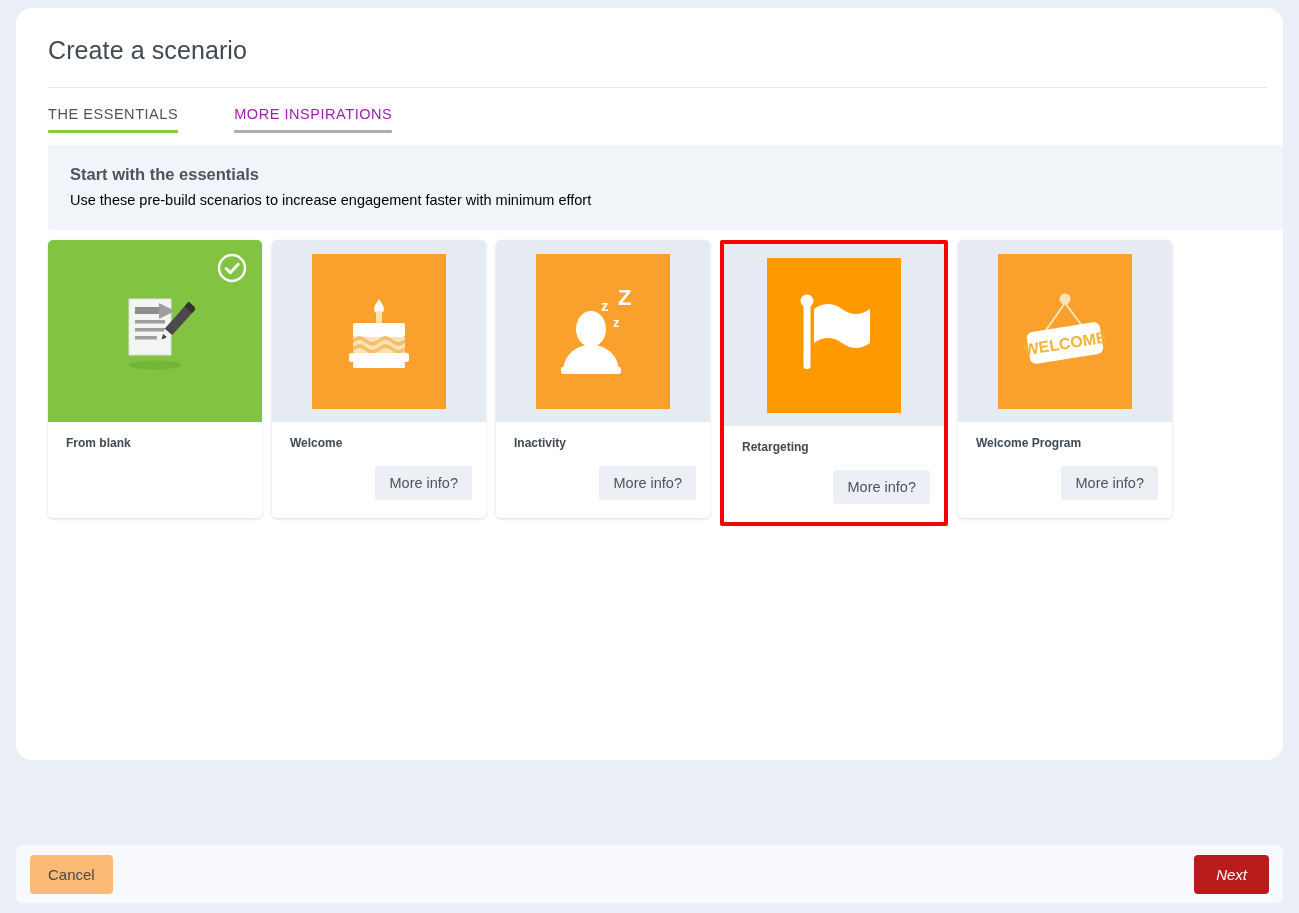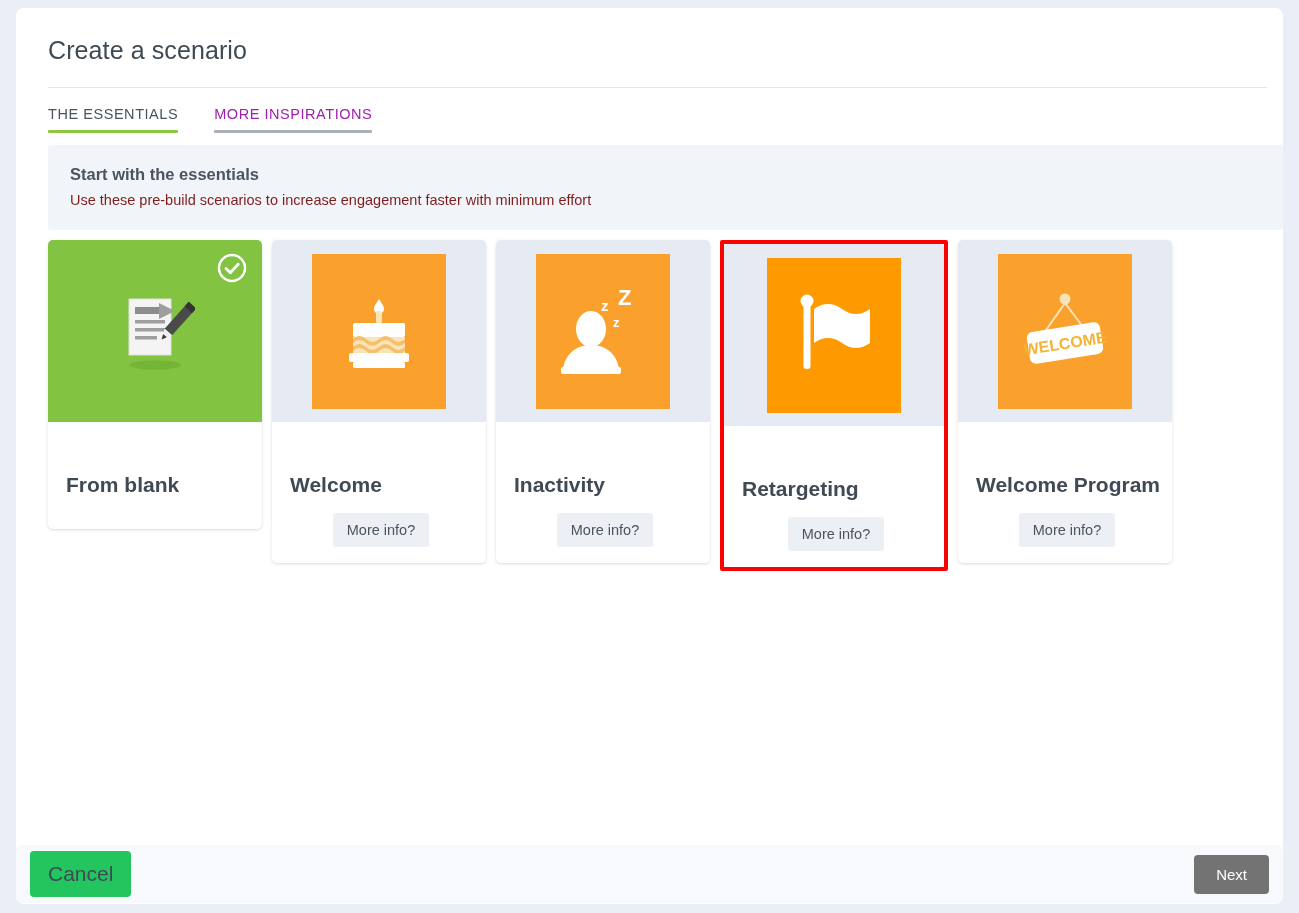--- a/index.html
+++ b/index.html
@@ -16,41 +16,41 @@
   .viewport {
     position: relative;
     width: 1299px;
     height: 913px;
     box-sizing: border-box;
     padding: 8px 16px 0 16px;
   }
   .panel {
     position: relative;
     background: #ffffff;
-    border-radius: 8px;
-    height: 896px;
+    border-radius: 16px;
+    height: 752px;
     box-sizing: border-box;
     padding: 0 16px;
     overflow: hidden;
   }
   .page-title {
     font-size: 25px;
     color: #3f4a54;
     font-weight: 400;
     padding: 28px 0 22px 16px;
     letter-spacing: 0.1px;
   }
   .title-rule {
     height: 1px;
     background: #e2e6ea;
     margin: 0 0 0 16px;
   }
   .tabs {
     display: flex;
-    gap: 36px;
+    gap: 56px;
     padding: 18px 0 0 16px;
     align-items: flex-end;
   }
   .tab {
     font-size: 14.5px;
     letter-spacing: 0.55px;
     padding-bottom: 11px;
     cursor: pointer;
     position: relative;
   }
@@ -78,21 +78,21 @@
     width: 1235px;
   }
   .banner-title {
     font-size: 16.5px;
     font-weight: bold;
     color: #4a5560;
     margin-bottom: 8px;
   }
   .banner-sub {
     font-size: 14.5px;
-    color: #7f1d1d;
+    color: #000000;
   }
 
   .cards {
     display: flex;
     gap: 10px;
     padding: 10px 0 0 16px;
     align-items: flex-start;
   }
   .card-slot {
     width: 214px;
@@ -131,30 +131,29 @@
     justify-content: center;
     position: relative;
   }
   .thumb.vivid { background: #ff9900; }
   .card-body {
     padding: 14px 14px 16px 18px;
     min-height: 96px;
     box-sizing: border-box;
   }
   .card-title {
-    font-size: 21px;
+    font-size: 12px;
     font-weight: bold;
     color: #3f4a54;
     margin-bottom: 16px;
     white-space: nowrap;
-    margin-top: 37px;
   }
   .more-row {
     display: flex;
-    justify-content: center;
+    justify-content: flex-end;
   }
   .more-btn {
     background: #eceff4;
     border: none;
     border-radius: 3px;
     color: #4a5560;
     font-size: 14.5px;
     font-family: "Liberation Sans", sans-serif;
     padding: 9px 14px;
     cursor: pointer;
@@ -175,38 +174,39 @@
     height: 58px;
     background: #f7f9fc;
     border-radius: 6px;
     display: flex;
     align-items: center;
     justify-content: space-between;
     padding: 0 14px;
     box-sizing: border-box;
   }
   .btn-cancel {
-    background: #22c55e;
+    background: #fdba74;
     border: none;
     border-radius: 4px;
     color: #3f4a54;
-    font-size: 21px;
+    font-size: 15px;
     font-family: "Liberation Sans", sans-serif;
     padding: 11px 18px;
     cursor: pointer;
   }
   .btn-next {
-    background: #737373;
+    background: #b91c1c;
     border: none;
     border-radius: 4px;
     color: #ffffff;
     font-size: 15px;
     font-family: "Liberation Sans", sans-serif;
     padding: 11px 22px;
     cursor: pointer;
+    font-style: italic;
   }
 </style>
 </head>
 <body>
 
 <div class="viewport">
   <div class="panel">
 
     <div class="page-title">Create a scenario</div>
     <div class="title-rule"></div>

